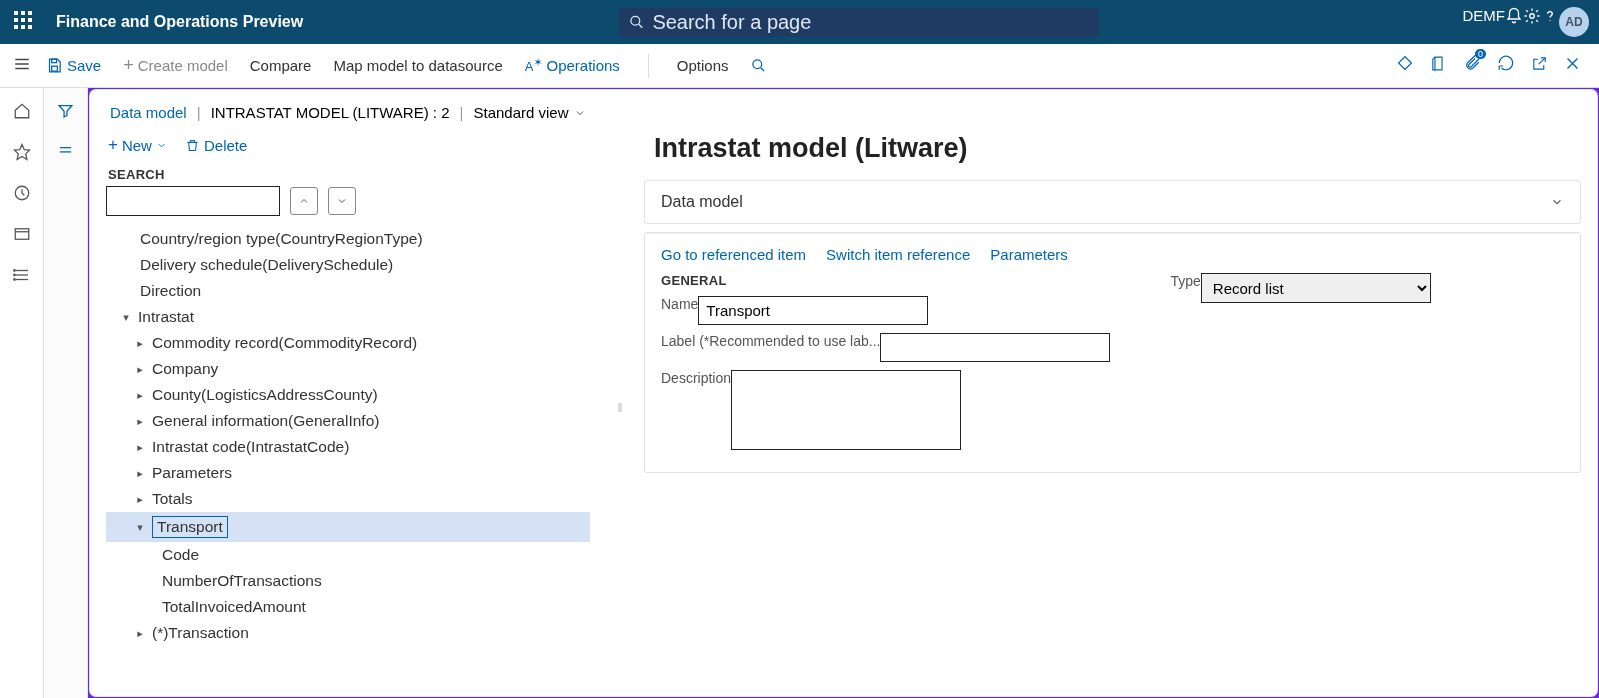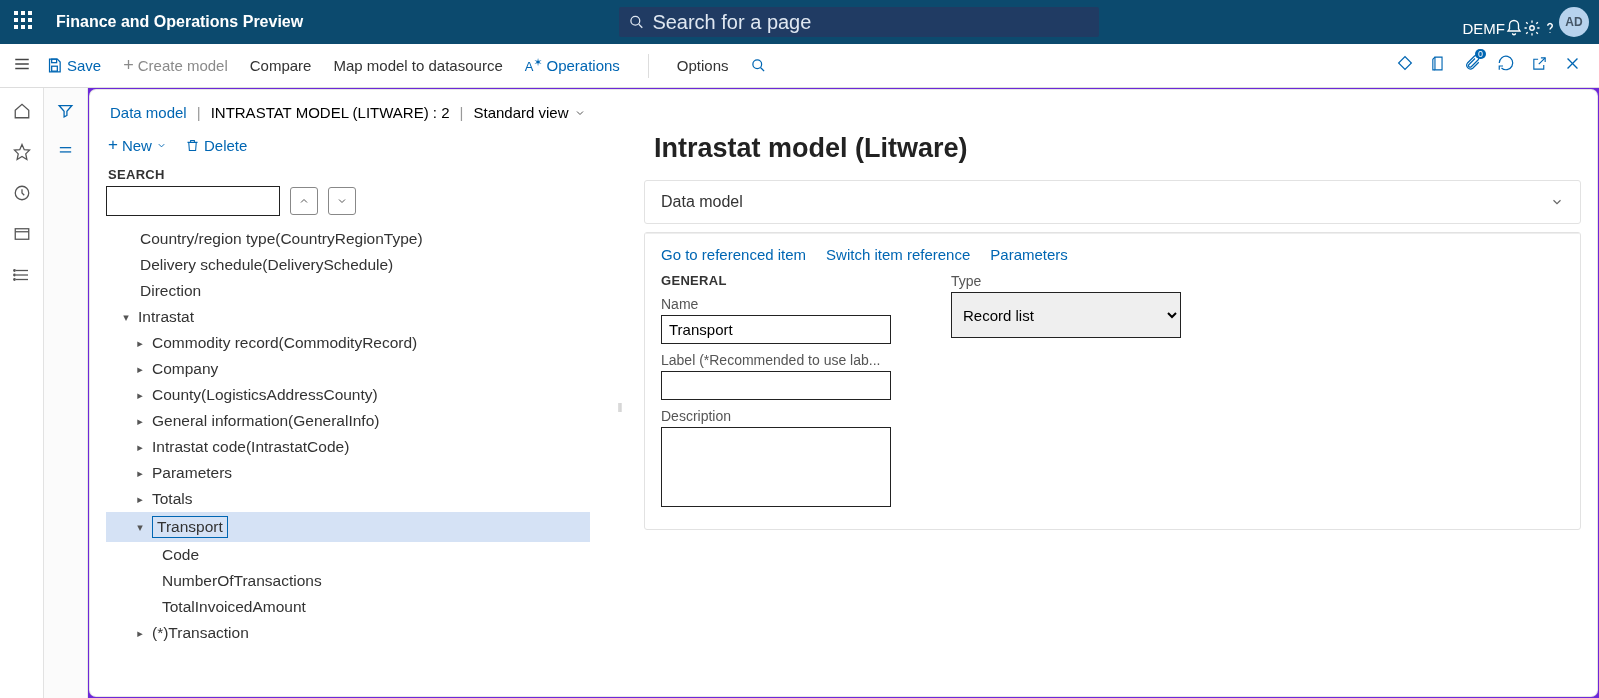--- a/index.html
+++ b/index.html
@@ -49,21 +49,21 @@
     }
     .search-box input {
       background: transparent;
       border:none;
       outline:none;
       color:#fff;
       width:100%;
       font-size:20px;
     }
     .search-box input::placeholder { color:#dfe7f1; }
-    .top-right { margin-left:auto; display:flex; align-items:flex-end; font-size:15px;}
+    .top-right { margin-left:auto; display:flex; align-items:flex-start; font-size:15px;}
     .top-icon { width:18px; height:18px; cursor:pointer; display:flex; align-items:center; justify-content:center;}
     .avatar {
       width:30px; height:30px; border-radius:50%;
       background:#b7d2ed; color:#456;
       display:flex; align-items:center; justify-content:center;
       font-size:12px; font-weight:600;
     }
     .cmdbar {
       height:44px; background:#fff; border-bottom:1px solid #ddd;
       display:flex; align-items:center; padding:0 8px;
@@ -114,26 +114,26 @@
     .tree::-webkit-scrollbar{width:8px;}
     .tree::-webkit-scrollbar-thumb{background:#c4c4c4;border-radius:4px;}
     .rightpane{ flex:1; display:flex; flex-direction:column;}
     .pagetitle2{ font-size:27px; font-weight:600; color:#222; padding:4px 10px 16px 10px;}
     .card{ border:1px solid #e2e2e2; border-radius:3px; margin-bottom:8px; background:#fff;}
     .cardhead{ display:flex; align-items:center; justify-content:space-between; padding:12px 16px; font-size:16px; color:#333; cursor:pointer;}
     .cardbody{ border-top:1px solid #eee; padding:8px 16px 14px 16px;}
     .linkrow{ display:flex; gap:20px; padding:4px 0 10px 0;}
     .linkrow a{ color:#0066b3; text-decoration:none; font-size:15px; cursor:pointer;}
     .formcols{ display:flex; gap:60px;}
-    .fld{ display:flex; flex-direction:column; margin-bottom:8px;}
+    .fld{ display:flex; flex-direction:row; margin-bottom:8px;}
     .fld label{ font-size:14px; color:#555; margin-bottom:3px;}
     .fld input, .fld select, .fld textarea{
       border:1px solid #222; padding:5px 7px; font-size:15px; width:230px; font-family:inherit;
     }
-    .fld select{ height:46px;}
+    .fld select{ height:30px;}
     .fld textarea{ height:80px; resize:none;}
     .section-lbl{ font-size:13px; font-weight:700; letter-spacing:0.3px; color:#333; margin-bottom:8px;}
     .splitter{ width:8px; display:flex; align-items:center; justify-content:center; color:#bbb; font-size:12px; cursor:col-resize;}
   </style>
 </head>
 <body>
 
 <div class="topbar">
   <div class="waffle">
     <span></span>

